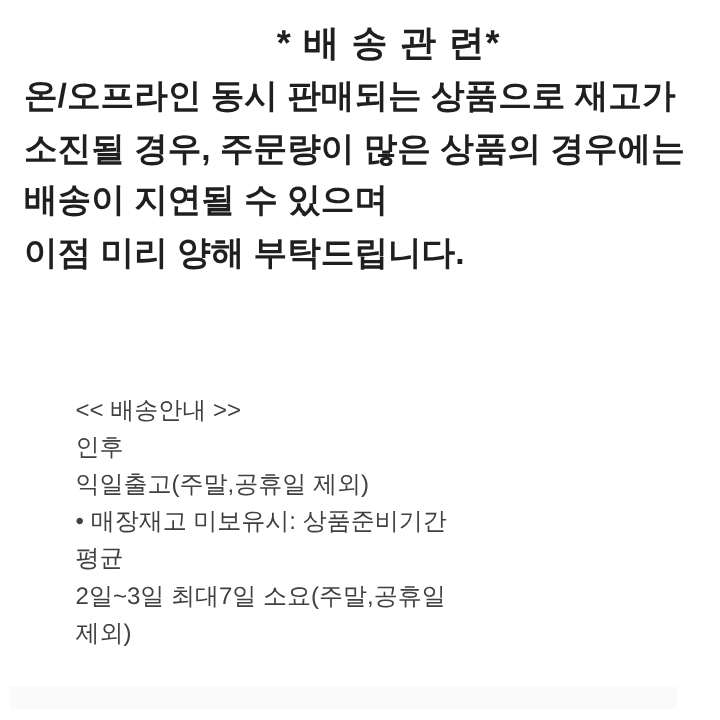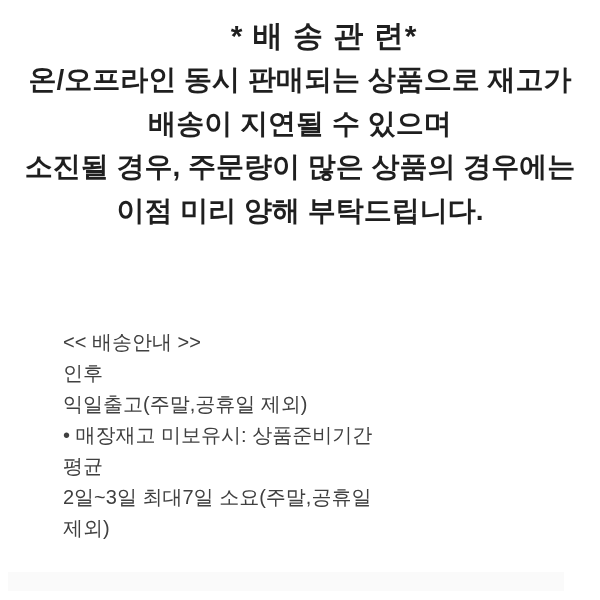--- a/index.html
+++ b/index.html
@@ -26,21 +26,20 @@
     font-weight: 700;
     color: var(--text-primary, #1f1f1f);
     letter-spacing: 1px;
     padding-left: 24px;
   }
   .notice-body {
     position: absolute;
     top: 58px;
     left: 20px;
     width: 560px;
-    text-align: center;
     font-size: 28px;
     font-weight: 600;
     line-height: 43.5px;
     color: var(--text-primary, #1f1f1f);
   }
   .guide {
     position: absolute;
     top: 327px;
     left: 63px;
     width: 480px;
@@ -61,22 +60,22 @@
 </style>
 </head>
 <body>
 
 <div class="page">
 
   <h1 class="notice-title">* 배 송 관 련*</h1>
 
   <div class="notice-body">
     <div class="notice-line">온/오프라인 동시 판매되는 상품으로 재고가</div>
+    <div class="notice-line">소진될 경우, 주문량이 많은 상품의 경우에는</div>
     <div class="notice-line">배송이 지연될 수 있으며</div>
-    <div class="notice-line">소진될 경우, 주문량이 많은 상품의 경우에는</div>
     <div class="notice-line">이점 미리 양해 부탁드립니다.</div>
   </div>
 
   <div class="guide">
     <div class="guide-heading">&lt;&lt; 배송안내 &gt;&gt;</div>
     <div class="guide-line">인후</div>
     <div class="guide-line">익일출고(주말,공휴일 제외)</div>
     <div class="guide-line">• 매장재고 미보유시: 상품준비기간</div>
     <div class="guide-line">평균</div>
     <div class="guide-line">2일~3일 최대7일 소요(주말,공휴일</div>

